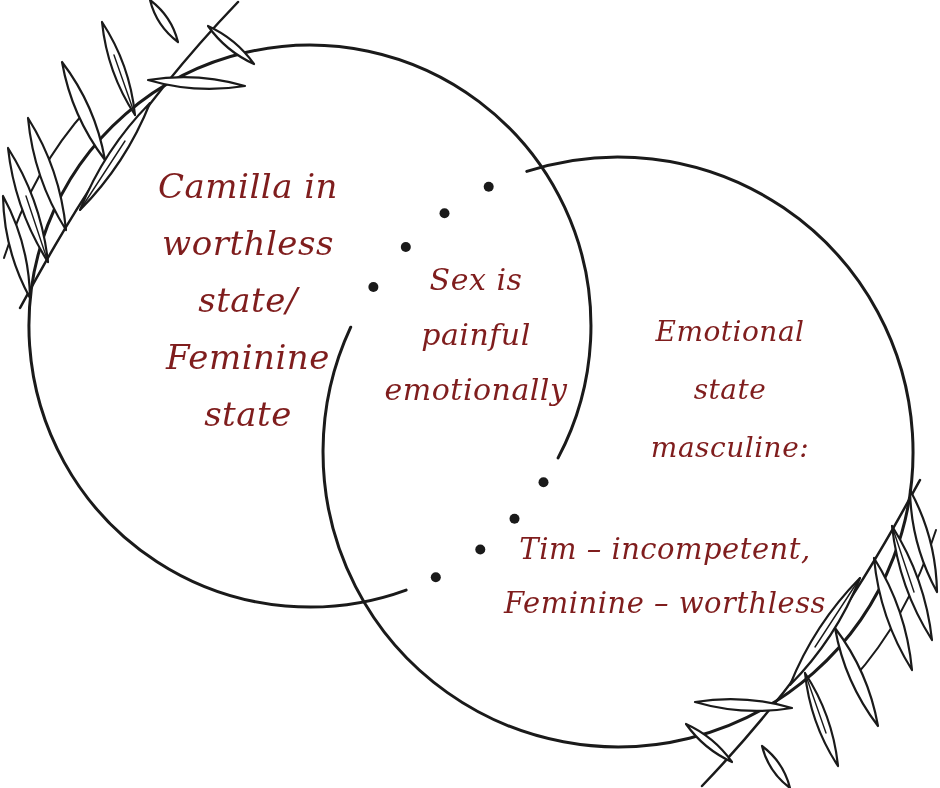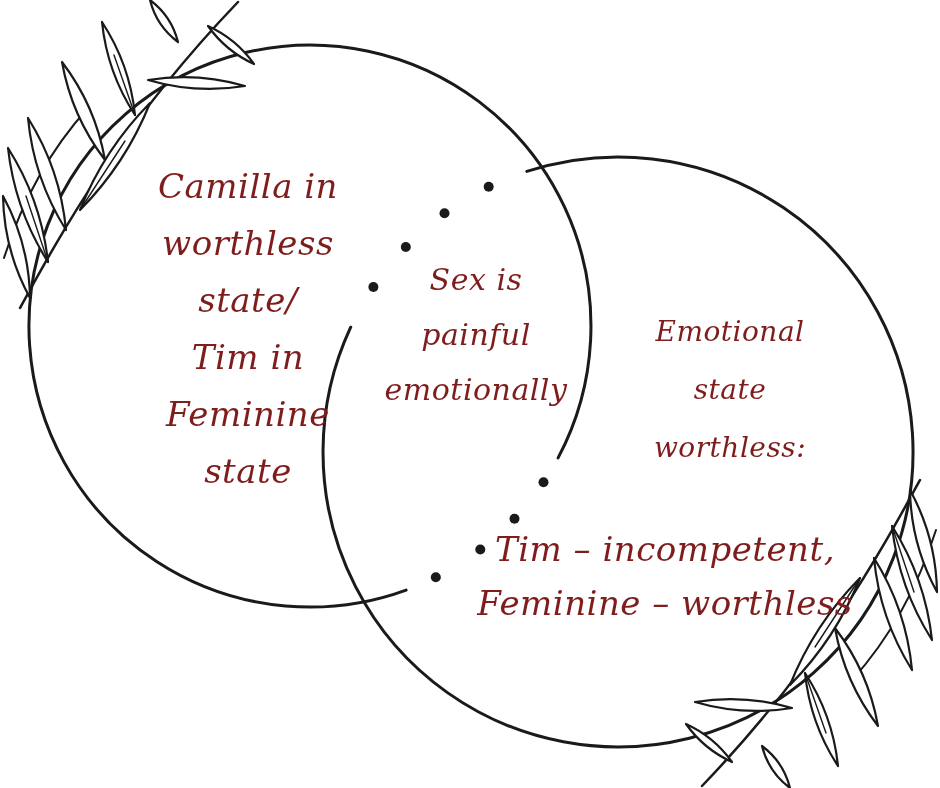--- a/index.html
+++ b/index.html
@@ -80,21 +80,21 @@
   .right-heading {
     left: 718px;
     top: 303px;
     font-size: 28px;
     line-height: 58px;
     margin-left: 12px;
   }
   .right-detail {
     left: 665px;
     top: 522px;
-    font-size: 34px;
+    font-size: 29px;
     line-height: 54px;
   }
 </style>
 </head>
 <body>
 
 <div class="stage">
 
   <svg class="artwork" viewBox="0 0 940 788" aria-hidden="true">
 
@@ -138,35 +138,34 @@
     </g>
 
     <use href="#laurel-branch" transform="rotate(180 470 394)"></use>
 
   </svg>
 
   <div class="script-text left-label">
     <div>Camilla in</div>
     <div>worthless</div>
     <div>state/</div>
-    <div>Tim in</div>
     <div>Feminine</div>
     <div>state</div>
   </div>
 
   <div class="script-text center-label">
     <div>Sex is</div>
     <div>painful</div>
     <div>emotionally</div>
   </div>
 
   <div class="script-text right-heading">
     <div>Emotional</div>
     <div>state</div>
-    <div>worthless:</div>
+    <div>masculine:</div>
   </div>
 
   <div class="script-text right-detail">
     <div>Tim – incompetent,</div>
     <div>Feminine – worthless</div>
   </div>
 
 </div>
 
 </body></html>

